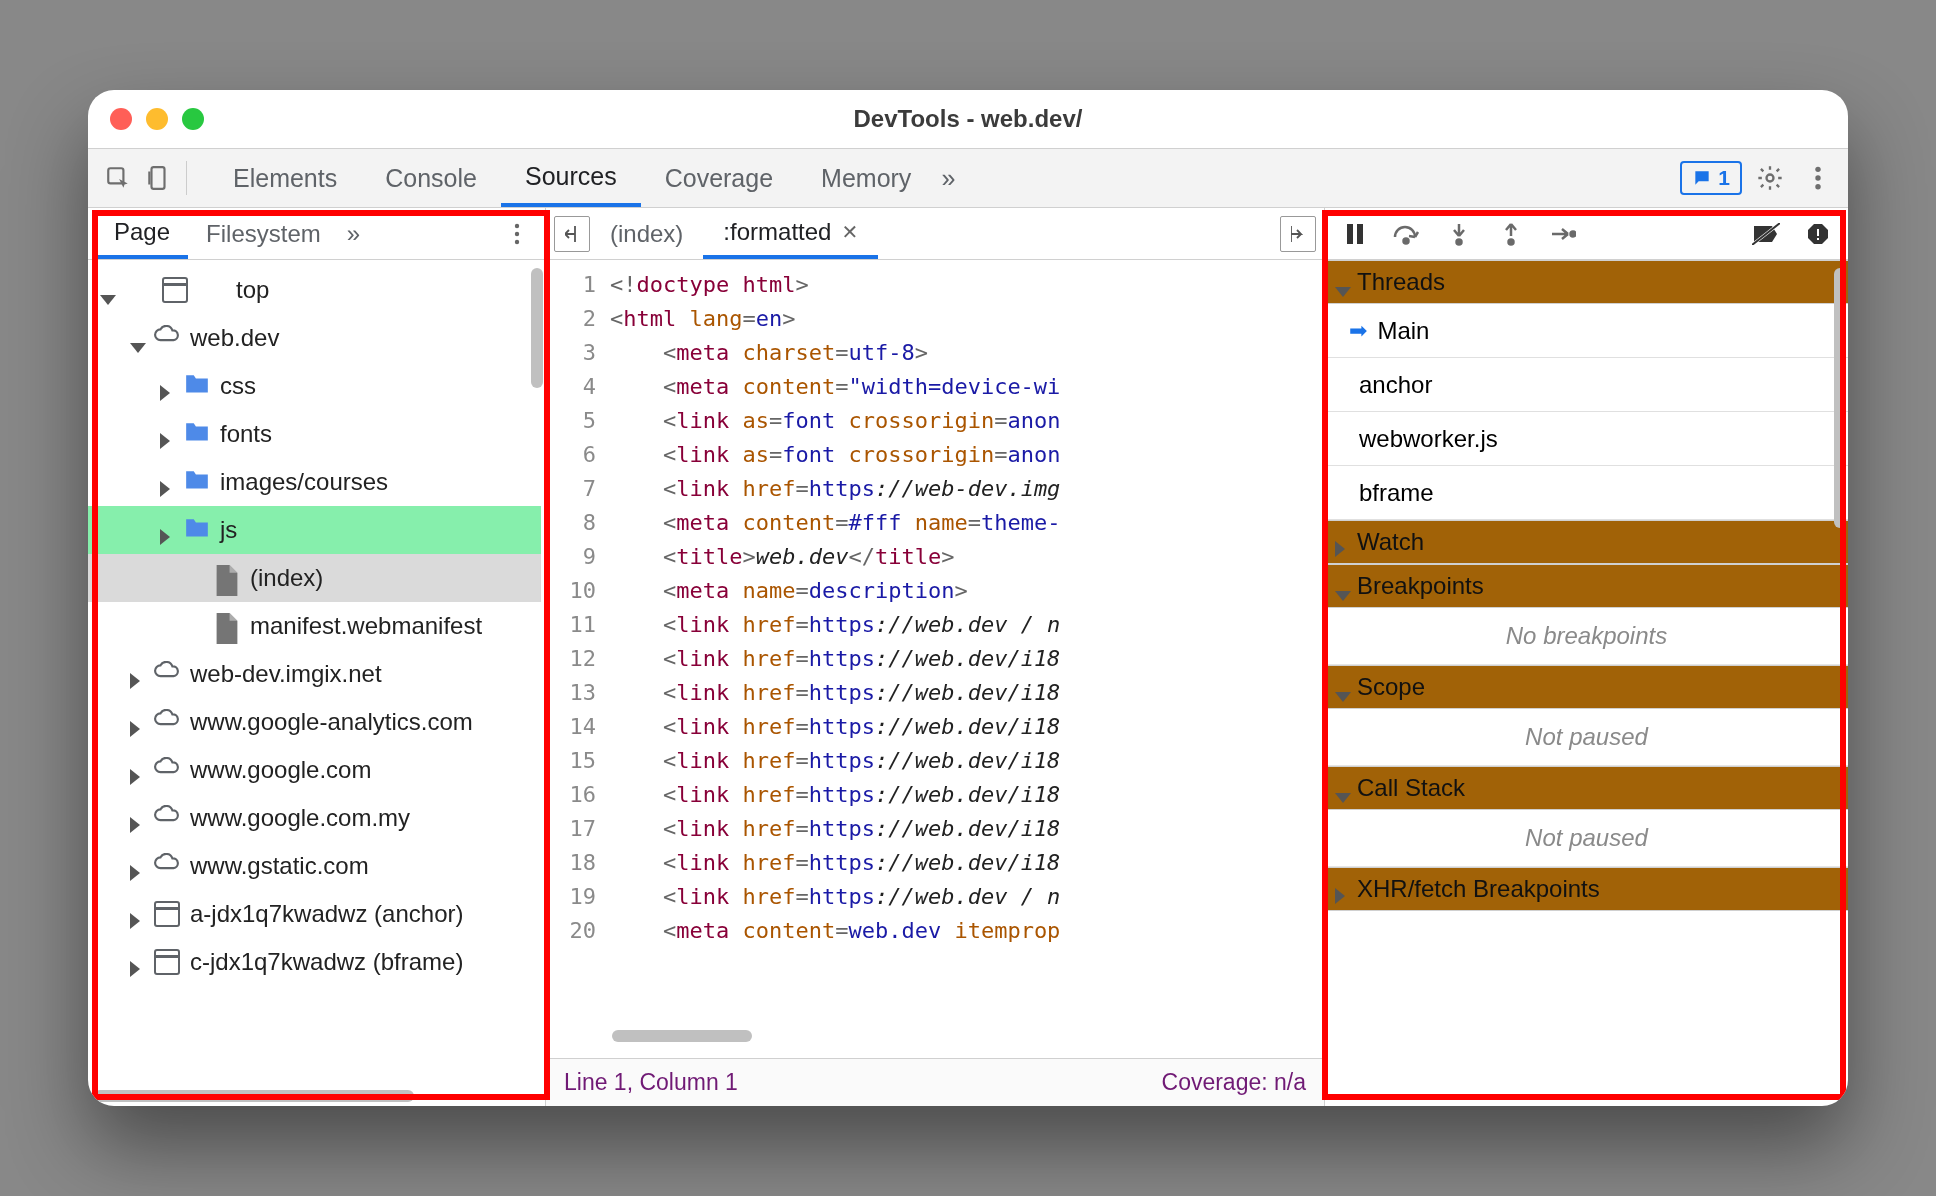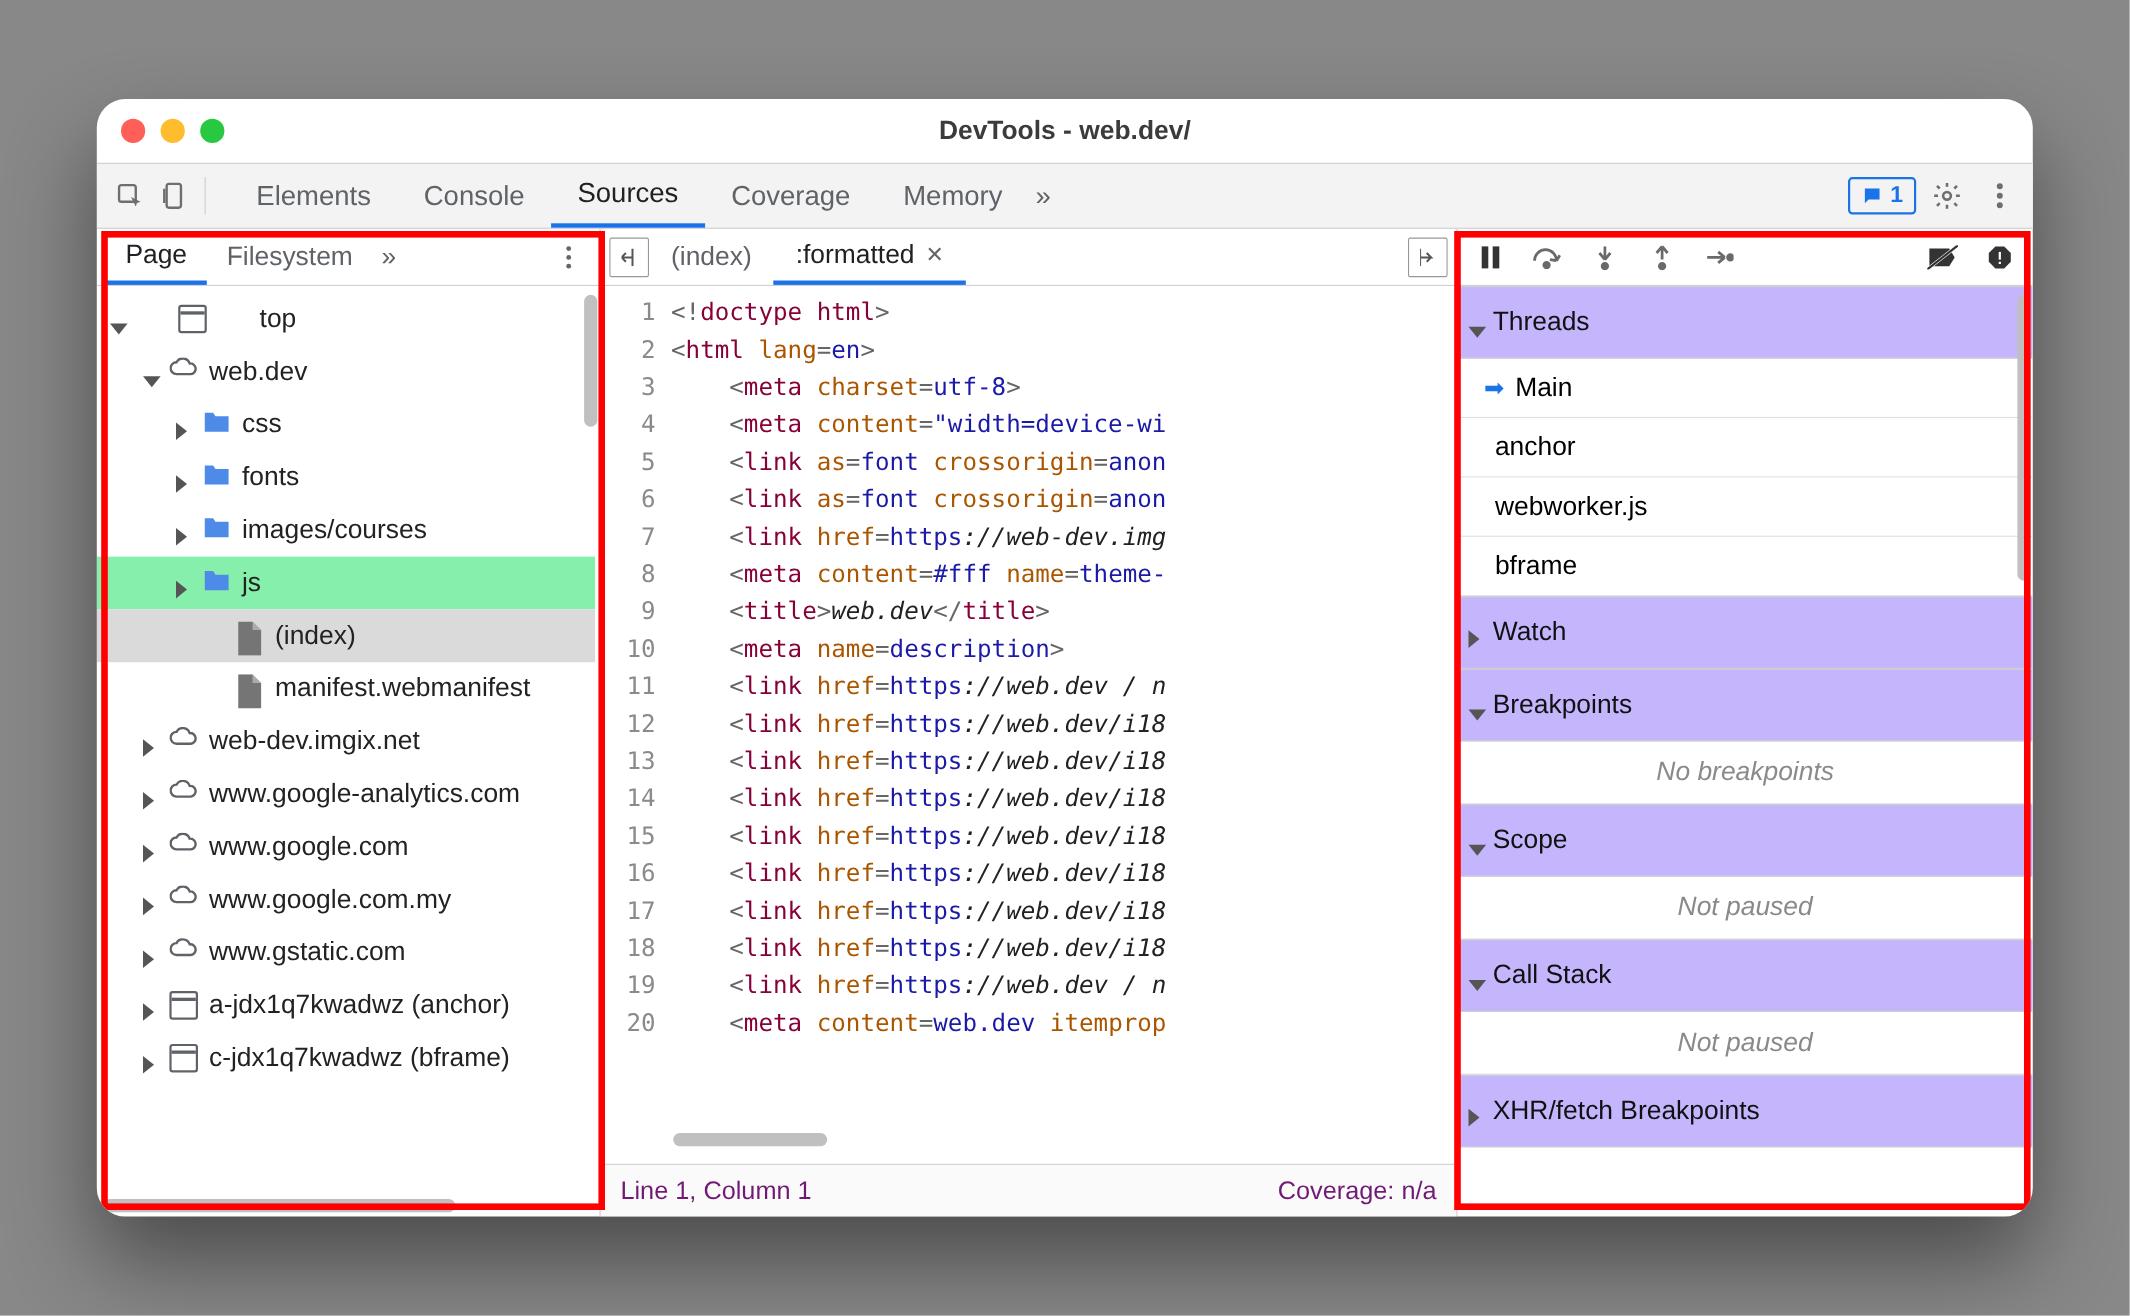--- a/index.html
+++ b/index.html
@@ -124,22 +124,22 @@
 }
 .editor-status .right { margin-left: auto; }
 
 
 .right-panel { width: 524px; border-left: 1px solid #d0d0d0; display: flex; flex-direction: column; position: relative; font-size: 24px; }
 .dbg-toolbar { height: 52px; border-bottom: 1px solid #d0d0d0; display: flex; align-items: center; gap: 16px; padding: 0 12px; color: #6a6a6a; }
 .dbg-icon { width: 36px; height: 36px; display: flex; align-items: center; justify-content: center; cursor: pointer; }
 .dbg-icon.dark { color: #333; }
 .dbg-list { flex: 1; overflow: auto; }
 .section-head {
-  background: #c4b5fd; border-bottom: 1px solid #d0d0d0; border-top: 1px solid #d0d0d0;
-  height: 66px; display: flex; align-items: center; gap: 8px; padding: 0 10px; color: #111;
+  background: #a16207; border-bottom: 1px solid #d0d0d0; border-top: 1px solid #d0d0d0;
+  height: 44px; display: flex; align-items: center; gap: 8px; padding: 0 10px; color: #111;
   cursor: pointer;
 }
 .threads-row { height: 54px; border-bottom: 1px solid #e0e0e0; display: flex; align-items: center; gap: 10px; padding: 0 14px 0 24px; cursor: pointer; }
 .threads-row.active .arrow-cur { color: #1a73e8; }
 .arrow-cur { color: transparent; font-size: 22px; }
 .placeholder { text-align: center; font-style: italic; color: #8a8a8a; padding: 14px 0; border-bottom: 1px solid #e6e6e6; }
 .right-scroll { position: absolute; right: 2px; top: 60px; width: 12px; height: 260px; background: #c0c0c0; border-radius: 6px; }
 
 
 .redbox { position: absolute; border: 6px solid #ff0000; pointer-events: none; }

